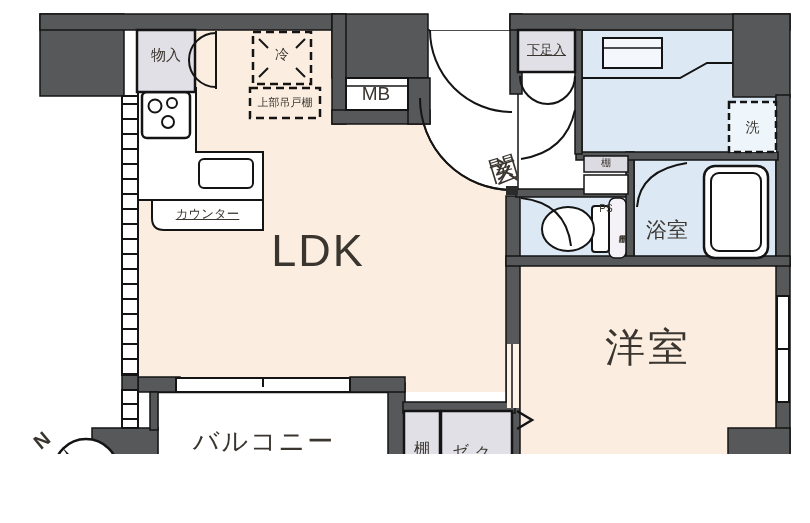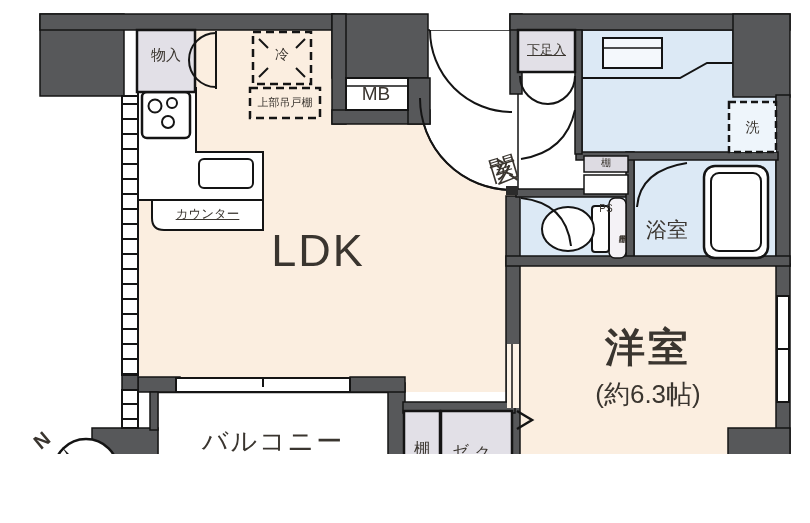--- a/index.html
+++ b/index.html
@@ -150,20 +150,19 @@
   <div class="lbl" style="left:345px;top:84px;width:62px;font-size:19px;">MB</div>
   <div class="lbl vert" style="left:466px;top:96px;width:42px;height:84px;font-size:27px;transform:rotate(-17deg);">玄関</div>
   <div class="lbl" style="left:518px;top:43px;width:57px;font-size:13px;text-decoration:underline;">下足入</div>
   <div class="lbl" style="left:729px;top:120px;width:47px;font-size:14px;">洗</div>
   <div class="lbl" style="left:584px;top:158px;width:44px;font-size:10px;">棚</div>
   <div class="lbl" style="left:584px;top:180px;width:44px;font-size:10px;margin-top:24px;">PS</div>
   <div class="lbl vert" style="left:609px;top:201px;width:17px;height:56px;font-size:7.5px;line-height:1;">上部吊戸棚</div>
   <div class="lbl" style="left:622px;top:219px;width:90px;font-size:21px;">浴室</div>
   <div class="lbl" style="left:168px;top:227px;width:300px;font-size:45px;letter-spacing:2px;">LDK</div>
   <div class="lbl" style="left:152px;top:208px;width:111px;font-size:12.5px;text-decoration:underline;">カウンター</div>
-  <div class="lbl" style="left:498px;top:326px;width:300px;font-size:40px;letter-spacing:3px;font-weight:bold;">洋室</div>
-  <div class="lbl" style="left:498px;top:381px;width:300px;font-size:26px;">(約6.3帖)</div>
-  <div class="lbl" style="left:123px;top:428px;width:300px;font-size:26px;letter-spacing:2px;">バルコニー</div>
+  <div class="lbl" style="left:498px;top:326px;width:300px;font-size:40px;letter-spacing:3px;">洋室</div>
+  <div class="lbl" style="left:114px;top:428px;width:300px;font-size:26px;letter-spacing:2px;">バルコニー</div>
   <div class="lbl" style="left:404px;top:441px;width:36px;font-size:16px;">棚</div>
   <div class="lbl vert" style="left:474px;top:418px;height:68px;font-size:16px;line-height:1.05;">クロー</div>
   <div class="lbl vert" style="left:452px;top:424px;height:68px;font-size:16px;line-height:1.05;">ゼット</div>
   <div class="lbl" style="left:30px;top:430px;width:24px;font-size:20px;font-weight:bold;transform:rotate(-40deg);">N</div>
 </div>
 
 </body></html>

